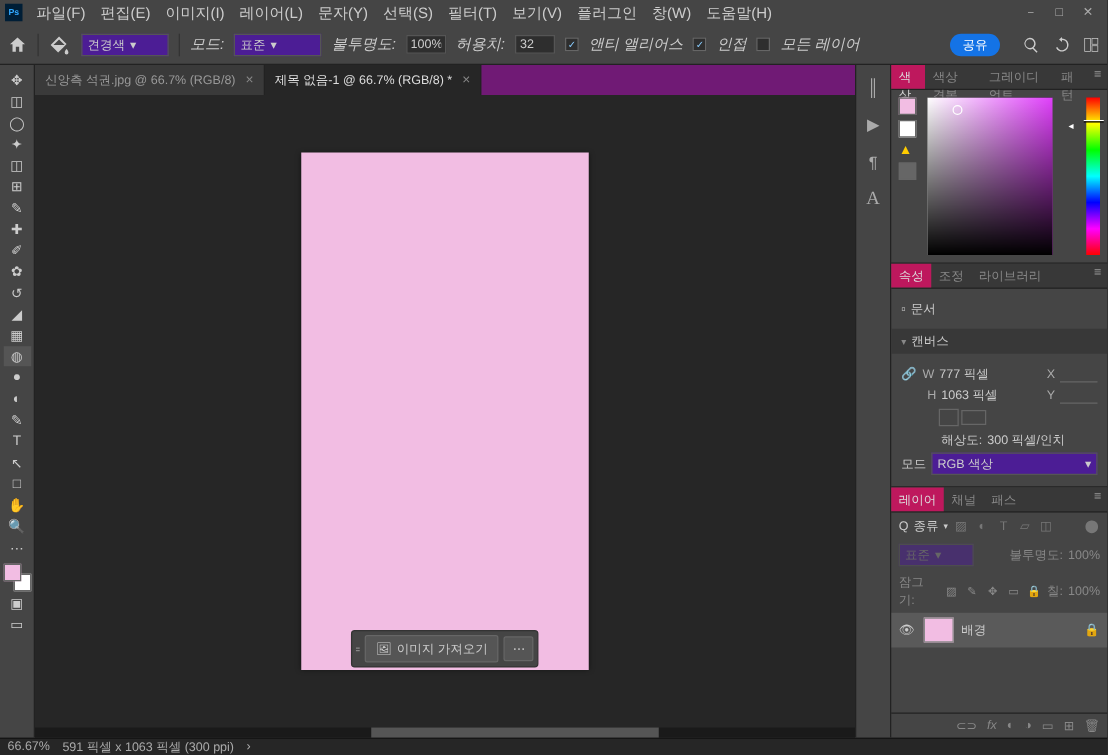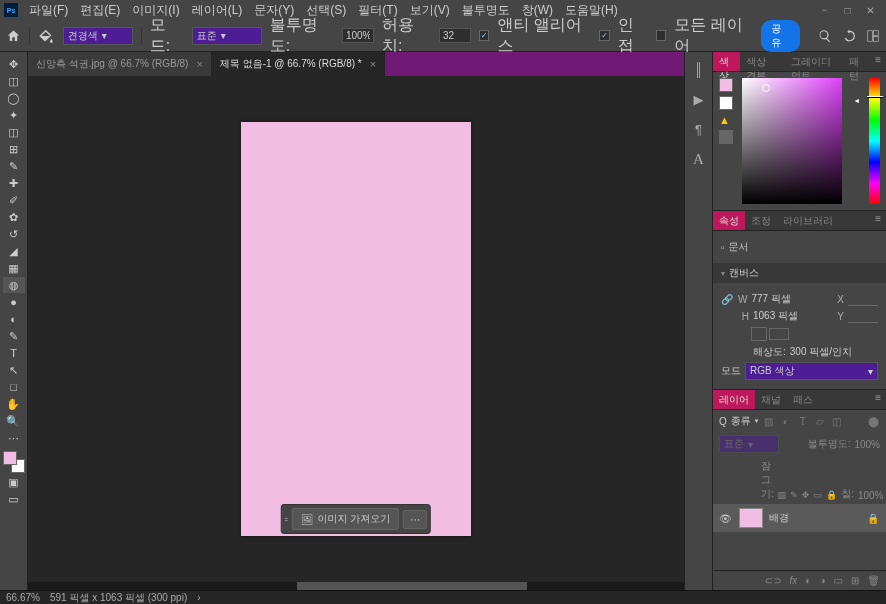--- a/index.html
+++ b/index.html
@@ -7,21 +7,21 @@
 .menubar { height: 20px; background: #454545; display: flex; align-items: center; padding: 0 4px; gap: 2px; }
 .ps-logo { width: 14px; height: 14px; background: #001e36; color: #31a8ff; font-size: 7px; font-weight: bold; display: flex; align-items: center; justify-content: center; margin-right: 4px; }
 .menu-item { padding: 2px 5px; font-size: 12px; cursor: default; }
 .win-controls { margin-left: auto; display: flex; gap: 12px; padding-right: 6px; }
 .win-btn { width: 11px; height: 11px; display: flex; align-items: center; justify-content: center; font-size: 10px; color: #aaa; }
 .optionsbar { height: 32px; background: #454545; border-bottom: 1px solid #222; display: flex; align-items: center; padding: 0 6px; gap: 8px; }
 .home-icon { width: 16px; height: 16px; }
 .tool-icon { width: 18px; height: 18px; }
 .dropdown { background: #4c1d95; border: 1px solid #555; padding: 1px 4px; font-size: 10px; display: flex; align-items: center; gap: 4px; min-width: 50px; }
 .dropdown.wide { min-width: 70px; }
-.option-label { font-size: 16px; color: #ccc; }
+.option-label { font-size: 12px; color: #ccc; font-style: italic; }
 .option-input { width: 32px; background: #2e2e2e; border: 1px solid #555; color: #ccc; padding: 1px 3px; font-size: 10px; }
 .checkbox { width: 11px; height: 11px; background: #2e2e2e; border: 1px solid #666; display: inline-flex; align-items: center; justify-content: center; font-size: 8px; color: #8cf; }
 .share-btn { background: #1473e6; color: #fff; padding: 2px 10px; border-radius: 10px; font-size: 10px; margin-left: auto; }
 .right-icons { display: flex; gap: 10px; margin-left: 10px; }
 .main { display: flex; height: calc(100% - 52px - 14px); }
 .toolbar { width: 28px; background: #454545; border-right: 1px solid #222; display: flex; flex-direction: column; align-items: center; padding-top: 4px; gap: 1px; }
 .tool { width: 22px; height: 16px; display: flex; align-items: center; justify-content: center; font-size: 11px; color: #ccc; position: relative; }
 .tool.active { background: #555; }
 .swatches { margin-top: 4px; position: relative; width: 22px; height: 22px; }
 .swatch-fg { position: absolute; width: 14px; height: 14px; background: #f2bde3; border: 1px solid #666; top: 0; left: 0; z-index: 2; }
@@ -61,21 +61,21 @@
 .prop-row .value { flex: 1; }
 .prop-input { width: 44px; background: transparent; border: none; border-bottom: 1px solid #666; color: #ccc; font-size: 10px; padding: 1px 2px; }
 .accordion { padding: 3px 8px; font-size: 10px; display: flex; align-items: center; gap: 4px; background: #383838; }
 .chev { font-size: 8px; color: #888; }
 .orient-icons { display: flex; gap: 2px; margin: 4px 0; }
 .orient-btn { width: 16px; height: 14px; border: 1px solid #666; }
 .layers-panel { flex: 1; display: flex; flex-direction: column; }
 .layer-filters { padding: 4px 6px; display: flex; align-items: center; gap: 4px; font-size: 10px; }
 .layer-filter-icon { width: 13px; height: 13px; color: #777; font-size: 10px; display: flex; align-items: center; justify-content: center; }
 .blend-row { padding: 3px 6px; display: flex; align-items: center; gap: 4px; font-size: 10px; color: #888; }
-.lock-row { padding: 3px 6px; display: flex; align-items: flex-end; gap: 4px; font-size: 10px; color: #888; margin-left: 42px; }
+.lock-row { padding: 3px 6px; display: flex; align-items: center; gap: 4px; font-size: 10px; color: #888; }
 .lock-icon { width: 13px; height: 13px; font-size: 9px; display: flex; align-items: center; justify-content: center; }
 .layers-list { flex: 1; overflow: auto; }
 .layer-item { display: flex; align-items: center; gap: 6px; padding: 4px 6px; background: #5a5a5a; font-size: 10px; }
 .eye { width: 14px; }
 .layer-thumb { width: 24px; height: 20px; background: #f2bde3; border: 1px solid #888; }
 .layer-lock { margin-left: auto; font-size: 10px; color: #aaa; }
 .layers-footer { height: 20px; border-top: 1px solid #222; display: flex; align-items: center; justify-content: flex-end; gap: 8px; padding: 0 6px; font-size: 10px; color: #888; }
 .statusbar { height: 14px; background: #262626; border-top: 1px solid #111; display: flex; align-items: center; padding: 0 6px; font-size: 10px; color: #aaa; gap: 10px; }
 svg { fill: currentColor; }
 .divider { width: 1px; height: 18px; background: #333; }
@@ -87,21 +87,21 @@
 <div class="menubar">
   <div class="ps-logo">Ps</div>
   <div class="menu-item">파일(F)</div>
   <div class="menu-item">편집(E)</div>
   <div class="menu-item">이미지(I)</div>
   <div class="menu-item">레이어(L)</div>
   <div class="menu-item">문자(Y)</div>
   <div class="menu-item">선택(S)</div>
   <div class="menu-item">필터(T)</div>
   <div class="menu-item">보기(V)</div>
-  <div class="menu-item">불투명도</div>
+  <div class="menu-item">플러그인</div>
   <div class="menu-item">창(W)</div>
   <div class="menu-item">도움말(H)</div>
   <div class="win-controls">
     <div class="win-btn">－</div>
     <div class="win-btn">□</div>
     <div class="win-btn">✕</div>
   </div>
 </div>
 
 <div class="optionsbar">

